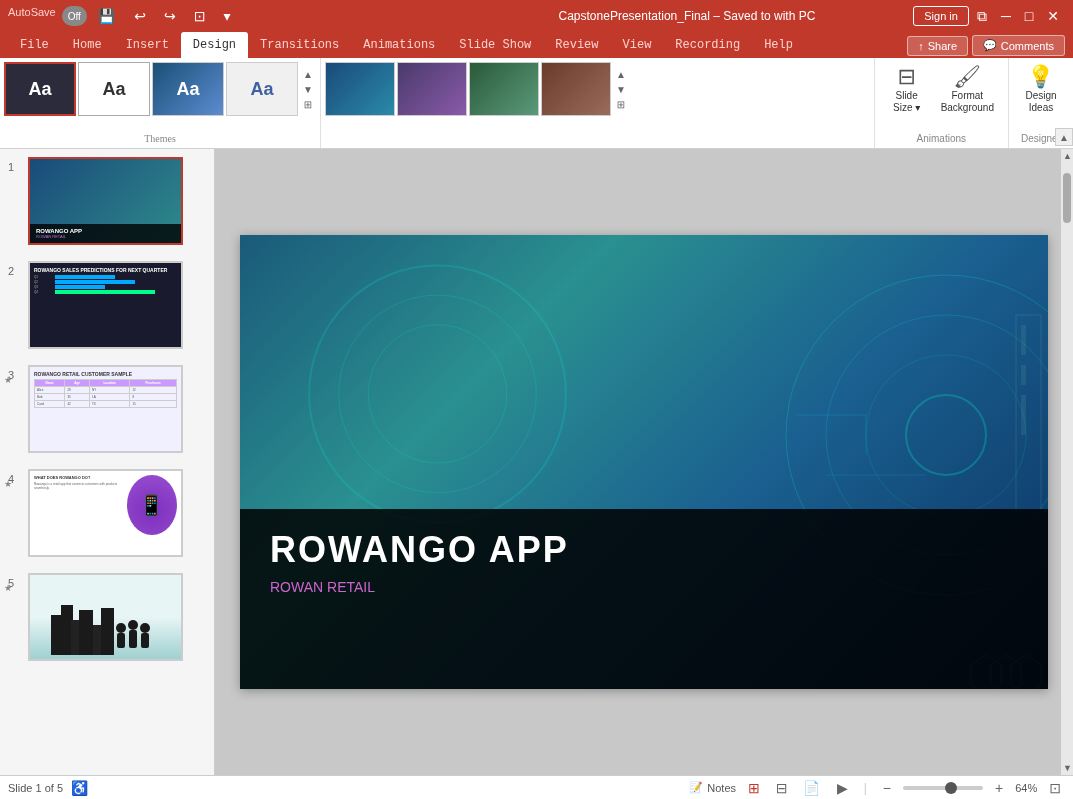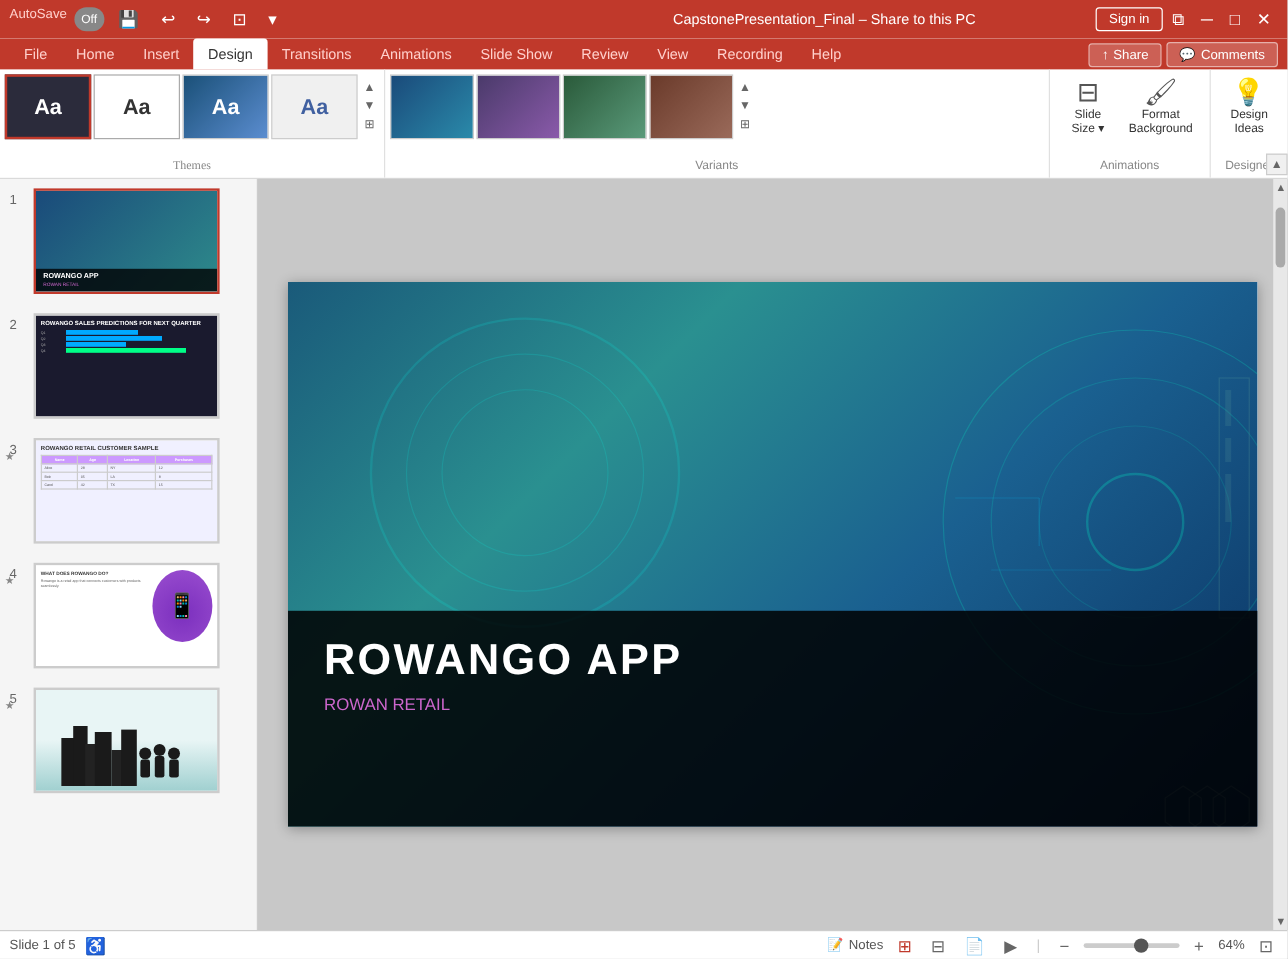--- a/index.html
+++ b/index.html
@@ -11,21 +11,21 @@
     .autosave-label { font-size: 11px; color: #ffd0cc; }
     .toggle-off { background: #888; border-radius: 10px; padding: 2px 6px; font-size: 10px; color: white; display: inline-flex; align-items: center; gap: 3px; }
     .title-bar-center { flex: 1; text-align: center; font-size: 12px; color: white; }
     .title-bar-right { display: flex; align-items: center; gap: 2px; }
     .title-bar-btn { background: none; border: none; color: white; font-size: 14px; cursor: pointer; padding: 2px 6px; }
     .signin-btn { background: #c0392b; border: 1px solid white; color: white; padding: 3px 10px; font-size: 11px; border-radius: 3px; cursor: pointer; }
 
     
     .ribbon { background: white; flex-shrink: 0; border-bottom: 1px solid #d0d0d0; }
     .ribbon-tabs { display: flex; align-items: flex-end; padding: 0 8px; background: #c0392b; gap: 0; }
-    .ribbon-tab { padding: 6px 12px; font-size: 12px; color: #ffd0cc; cursor: pointer; border-bottom: none; }
+    .ribbon-tab { padding: 6px 12px; font-size: 12px; color: #ffd0cc; cursor: pointer; border-bottom: none; font-family: Liberation Mono, monospace; }
     .ribbon-tab.active { background: white; color: #333; border-radius: 3px 3px 0 0; }
 
     
     .main-area { display: flex; flex: 1; overflow: hidden; }
 
     
     .slide-panel { width: 215px; background: #f5f5f5; border-right: 1px solid #ccc; overflow-y: auto; padding: 0; flex-shrink: 0; }
     .slide-thumb { padding: 8px; cursor: pointer; display: flex; gap: 6px; align-items: flex-start; position: relative; }
     .slide-num { font-size: 11px; color: #666; min-width: 14px; padding-top: 4px; }
     .slide-star { position: absolute; left: 4px; top: 18px; color: #888; font-size: 9px; }
@@ -123,21 +123,21 @@
     <div class="toggle-off">
       <span>Off</span>
     </div>
     <button class="title-bar-btn">💾</button>
     <button class="title-bar-btn">↩</button>
     <button class="title-bar-btn">↪</button>
     <button class="title-bar-btn">⊡</button>
     <button class="title-bar-btn">▾</button>
   </div>
   <div class="title-bar-center">
-    <span>CapstonePresentation_Final – Share to this PC</span>
+    <span>CapstonePresentation_Final – Saved to with PC</span>
   </div>
   <div class="title-bar-right">
     <button class="signin-btn">Sign in</button>
     <button class="title-bar-btn">⧉</button>
     <button class="title-bar-btn">─</button>
     <button class="title-bar-btn">□</button>
     <button class="title-bar-btn">✕</button>
   </div>
 </div>
 
@@ -196,21 +196,20 @@
         <div class="variant-box" style="background: linear-gradient(135deg, #1a4a7a, #2a8aaa);"></div>
         <div class="variant-box" style="background: linear-gradient(135deg, #4a3a6a, #8a5aaa);"></div>
         <div class="variant-box" style="background: linear-gradient(135deg, #2a5a3a, #5a9a7a);"></div>
         <div class="variant-box" style="background: linear-gradient(135deg, #6a3a2a, #9a6a5a);"></div>
         <div class="scroll-arrows">
           <button class="scroll-arrow">▲</button>
           <button class="scroll-arrow">▼</button>
           <button class="scroll-arrow">⊞</button>
         </div>
       </div>
-      <div class="variants-label">Variants</div>
     </div>
 
     <div class="customize-group">
       <div class="customize-btns">
         <button class="ribbon-icon-btn">
           <span class="icon-glyph">⊟</span>
           <span class="icon-label">Slide<br>Size ▾</span>
         </button>
         <button class="ribbon-icon-btn">
           <span class="icon-glyph">🖌</span>

